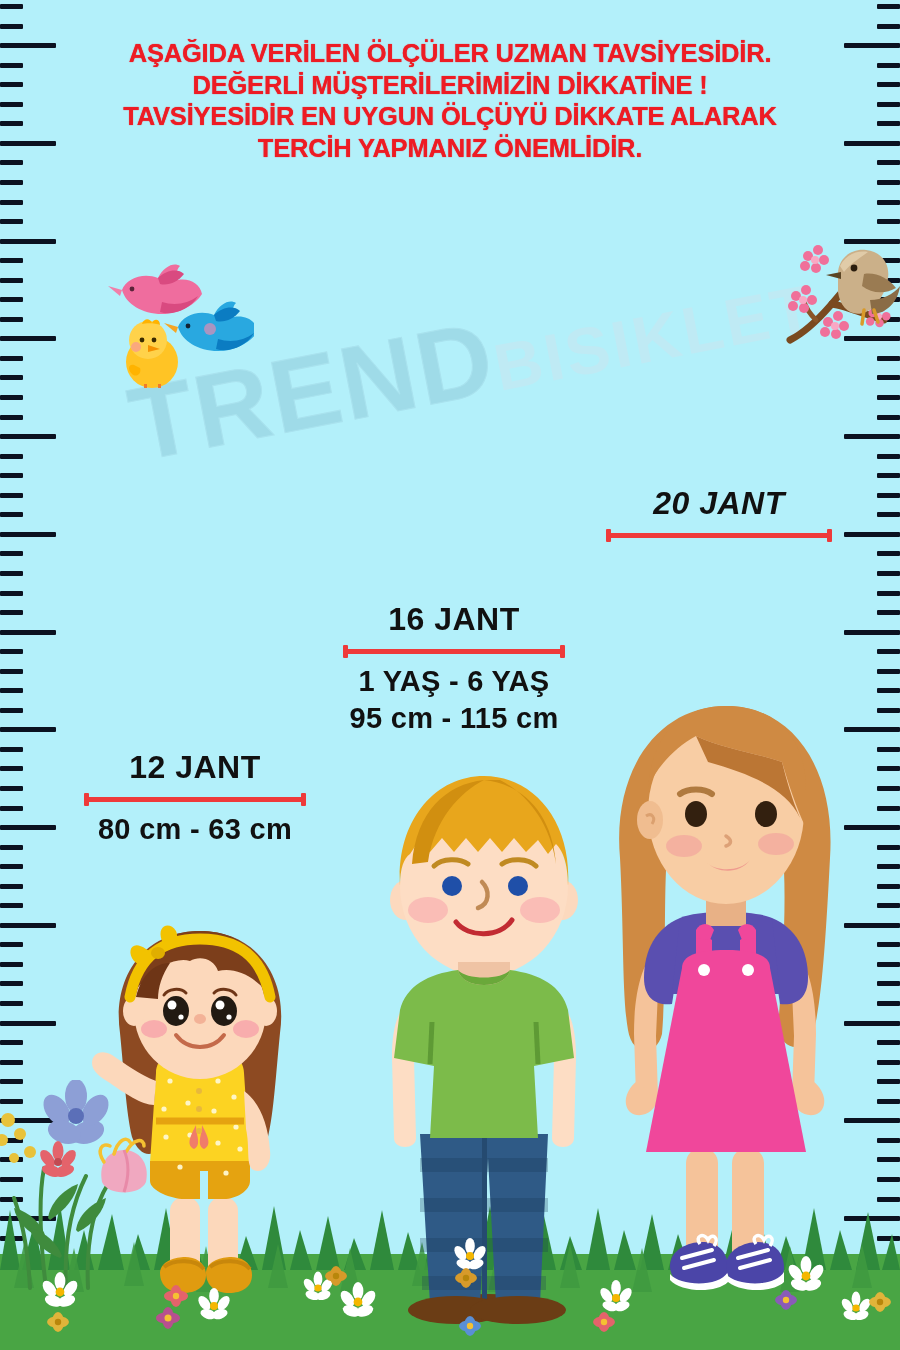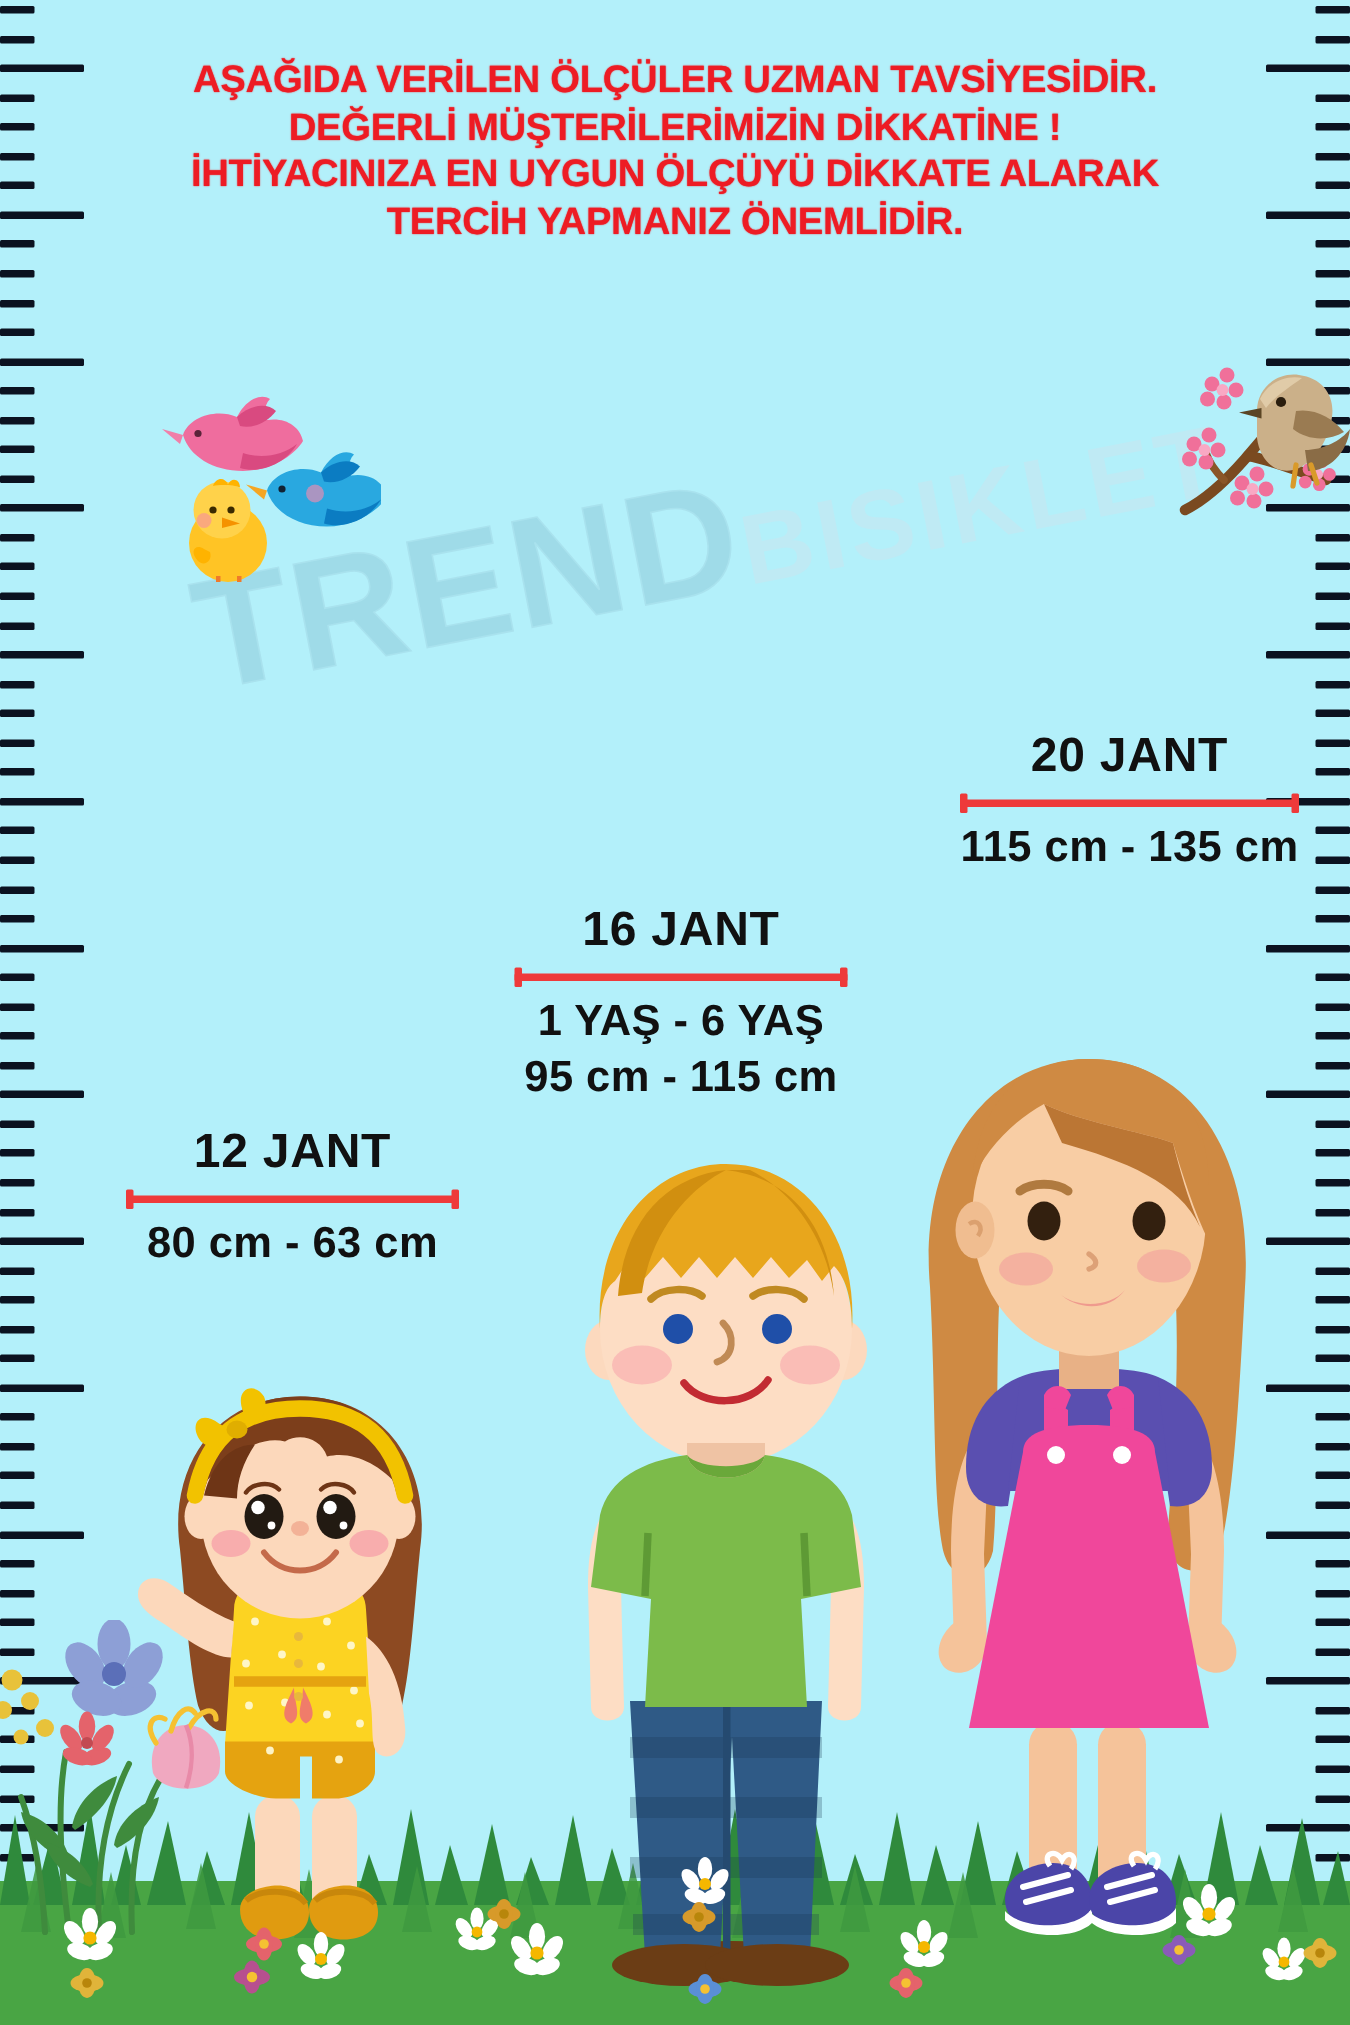--- a/index.html
+++ b/index.html
@@ -55,21 +55,21 @@
   .bar{position:relative;height:12px;margin:7px auto 6px auto;}
   .bar .line{position:absolute;left:0;right:0;top:4px;height:5px;background:#ee3a3a;border-radius:1px;}
   .bar .cap{position:absolute;top:0;width:5px;height:13px;background:#ee3a3a;border-radius:1px;}
   .bar .cap.l{left:0;}
   .bar .cap.r{right:0;}
   .sz-age{font-size:29px;font-weight:bold;line-height:37px;letter-spacing:0.3px;}
   .sz-cm{font-size:29px;font-weight:bold;line-height:37px;letter-spacing:0.3px;}
 
   #grp12{left:60px;top:748px;width:270px;}
   #grp16{left:318px;top:600px;width:272px;}
-  #grp20{left:616px;top:484px;width:274px;}
+  #grp20{left:582px;top:484px;width:274px;font-style:italic;}
 
   
   .grass{position:absolute;left:0;right:0;bottom:0;height:96px;background:#49a544;z-index:14;}
   .dirt{position:absolute;z-index:15;background:#6b3d15;border-radius:50%;}
 
   svg.art{position:absolute;z-index:16;}
   svg.birds{z-index:8;}
   svg.flowers{z-index:17;}
 </style>
 </head>
@@ -305,21 +305,21 @@
     </g>
   </svg>
 
   <div class="watermark">
     <span class="wm-trend">TREND</span><span class="wm-bis">BISIKLET</span>
   </div>
 
   <div class="headline">
     <div>AŞAĞIDA VERİLEN ÖLÇÜLER UZMAN TAVSİYESİDİR.</div>
     <div>DEĞERLİ MÜŞTERİLERİMİZİN DİKKATİNE !</div>
-    <div>İHTİYACINIZA EN UYGUN ÖLÇÜYÜ DİKKATE ALARAK</div>
+    <div>TAVSİYESİDİR EN UYGUN ÖLÇÜYÜ DİKKATE ALARAK</div>
     <div>TERCİH YAPMANIZ ÖNEMLİDİR.</div>
   </div>
 
   <div class="sizegroup" id="grp12">
     <div class="sz-title">12 JANT</div>
     <div class="bar" style="width:222px;">
       <div class="line"></div>
       <div class="cap l"></div>
       <div class="cap r"></div>
     </div>
@@ -337,21 +337,20 @@
     <div class="sz-cm">95 cm - 115 cm</div>
   </div>
 
   <div class="sizegroup" id="grp20">
     <div class="sz-title">20 JANT</div>
     <div class="bar" style="width:226px;">
       <div class="line"></div>
       <div class="cap l"></div>
       <div class="cap r"></div>
     </div>
-    <div class="sz-cm">115 cm - 135 cm</div>
   </div>
 
   <svg class="art" style="left:84px;top:905px;" width="232" height="412" viewBox="0 0 232 412">
 
     <path d="M36 128 C28 72 60 26 116 26 C172 26 204 72 196 128
              C192 168 190 206 184 232 C176 254 160 254 152 236
              C150 206 152 168 150 140 L82 140 C80 168 82 206 80 236
              C72 254 56 254 48 232 C42 206 40 168 36 128 Z" fill="#8d4a22"></path>
 
     <rect x="86" y="292" width="30" height="82" rx="14" fill="#fcd8bb"></rect>

